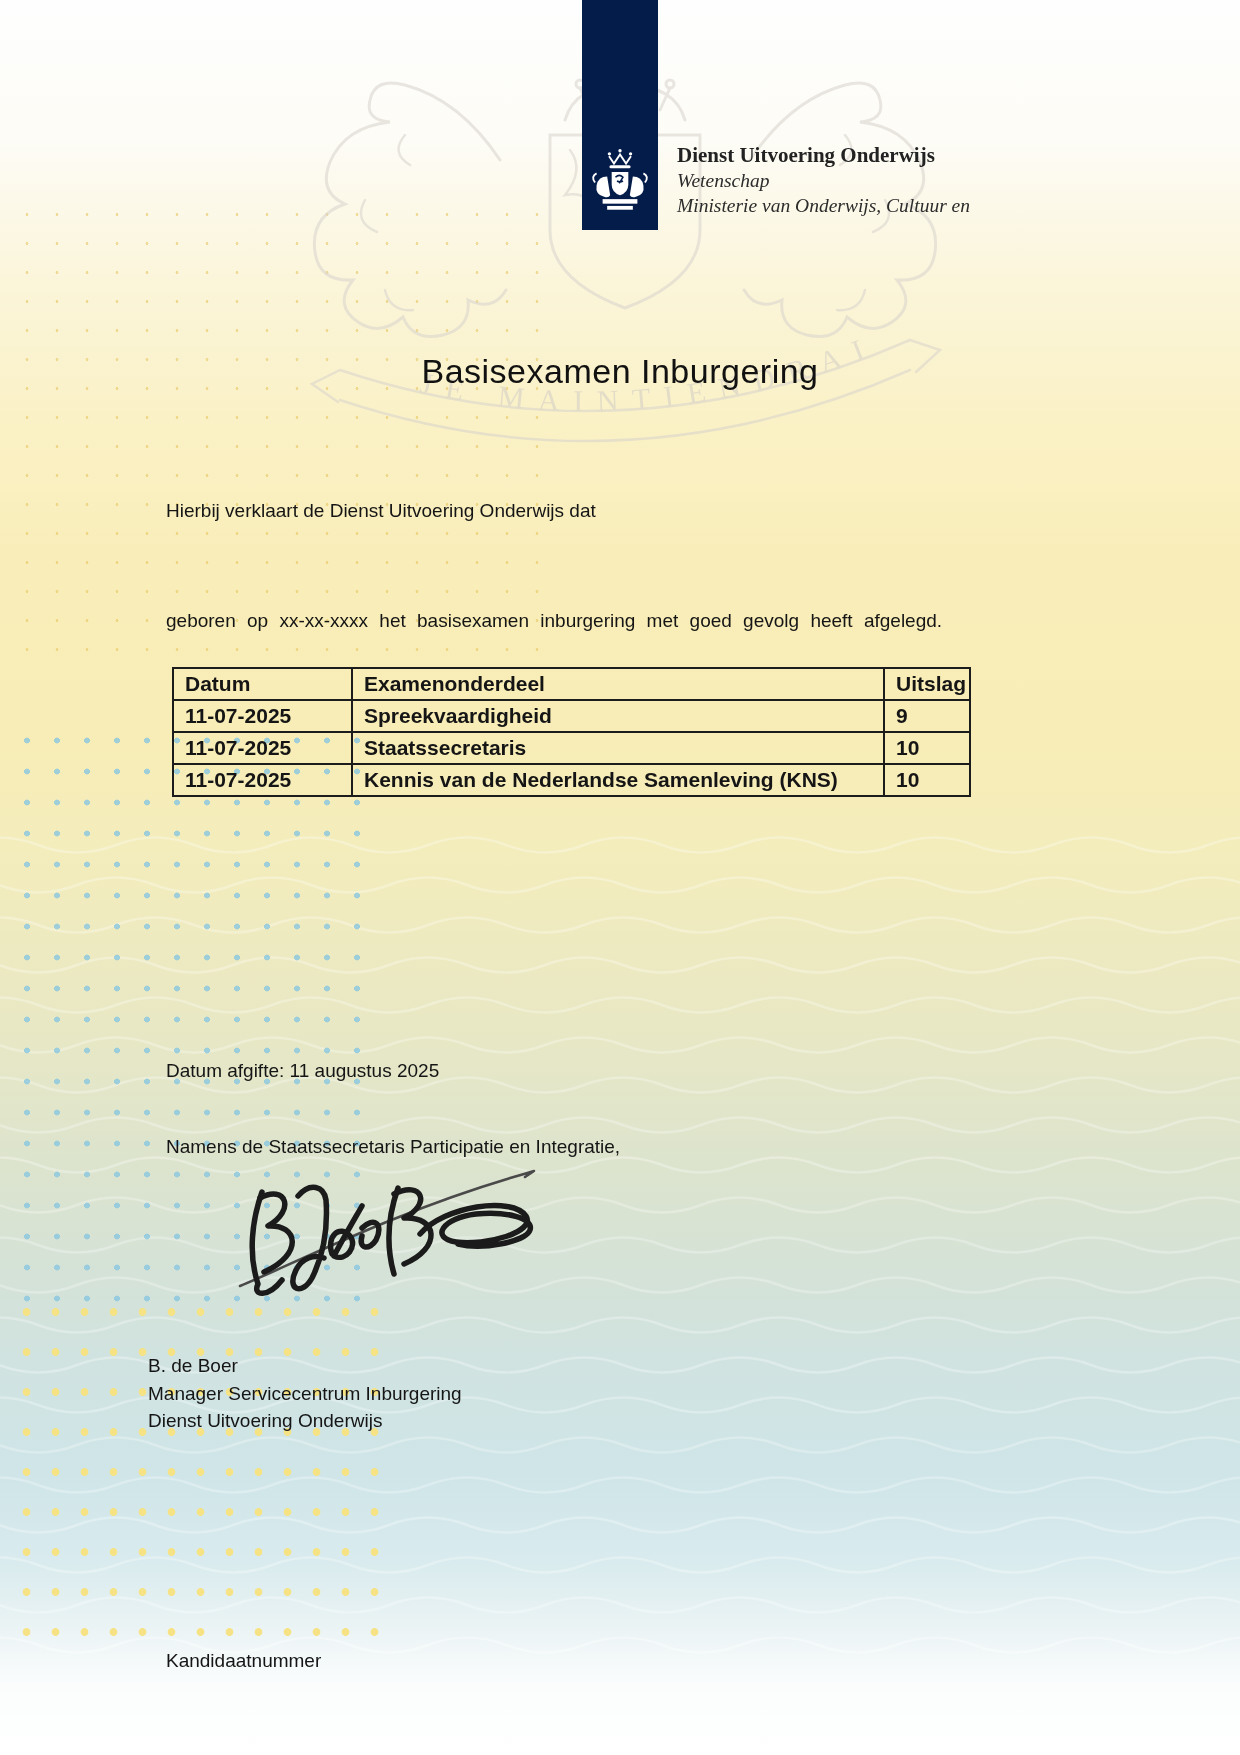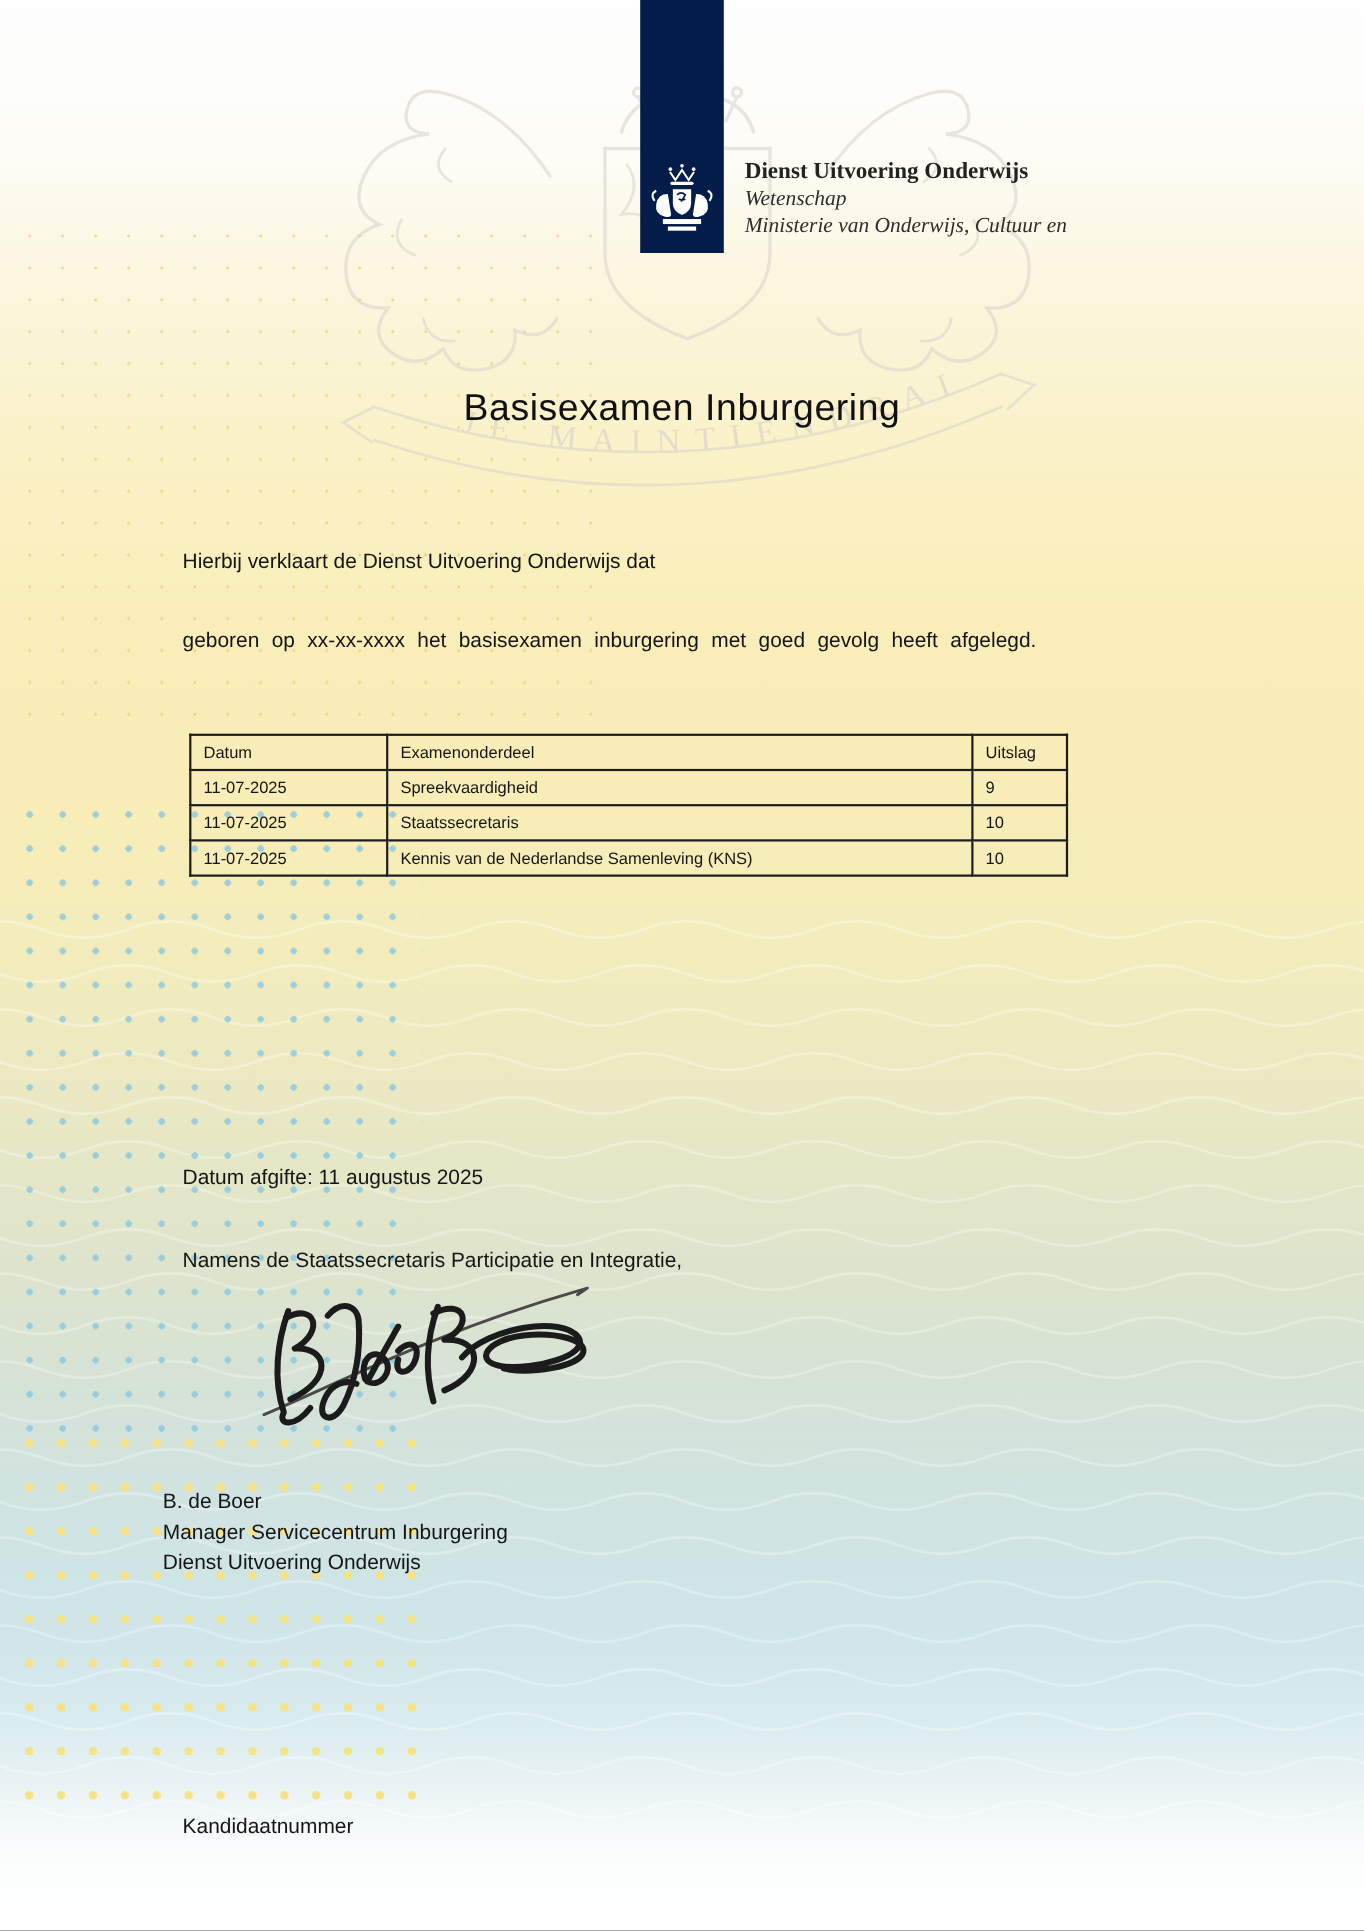--- a/index.html
+++ b/index.html
@@ -63,26 +63,26 @@
   .doc-title{
     left:0;top:352px;width:1240px;
     text-align:center;
     font-size:34px;
     color:#111;
     letter-spacing:0.5px;
   }
   
   .bodyline{left:148px;font-size:19px;color:#151515;margin-left:18px;}
   .line-declaration{top:500px;}
-  .line-born{top:572px;word-spacing:6px;width:960px;}
+  .line-born{top:610px;word-spacing:6px;width:960px;}
   
   .results{
     left:172px;top:667px;
     border-collapse:collapse;
-    font-size:15px;color:#151515;
+    font-size:21px;color:#151515;font-weight:bold;
   }
   .results td{
     border:2px solid #1c1c1c;
     height:30px;
     padding:0 0 0 11px;
     vertical-align:middle;
     white-space:nowrap;
   }
   .col-datum{width:166px;}
   .col-onderdeel{width:519px;}

